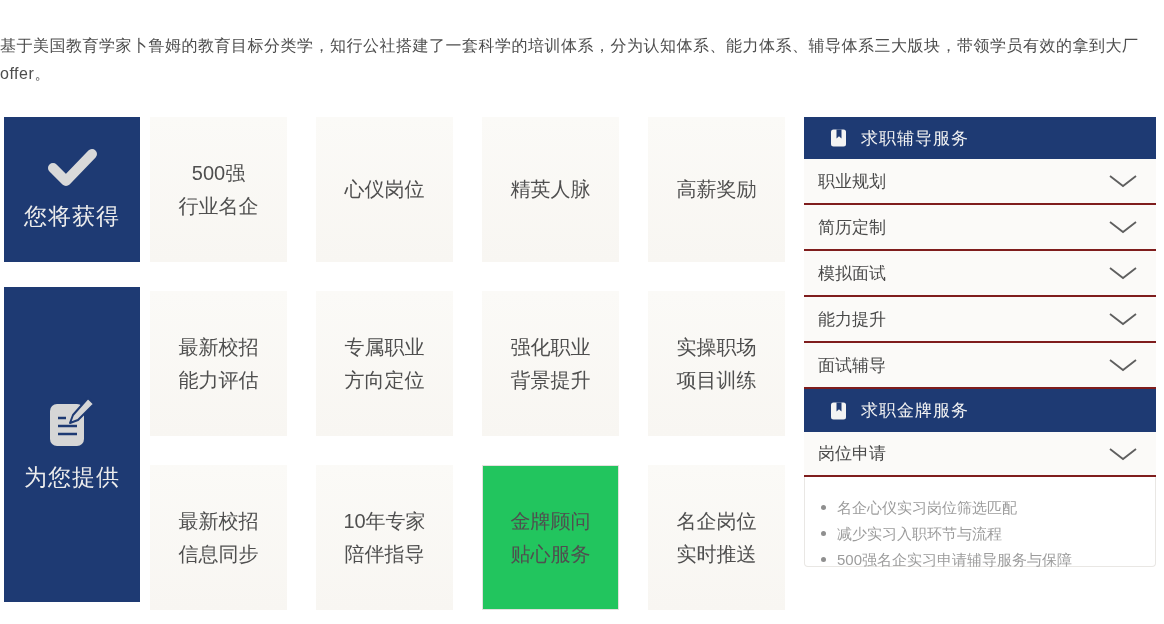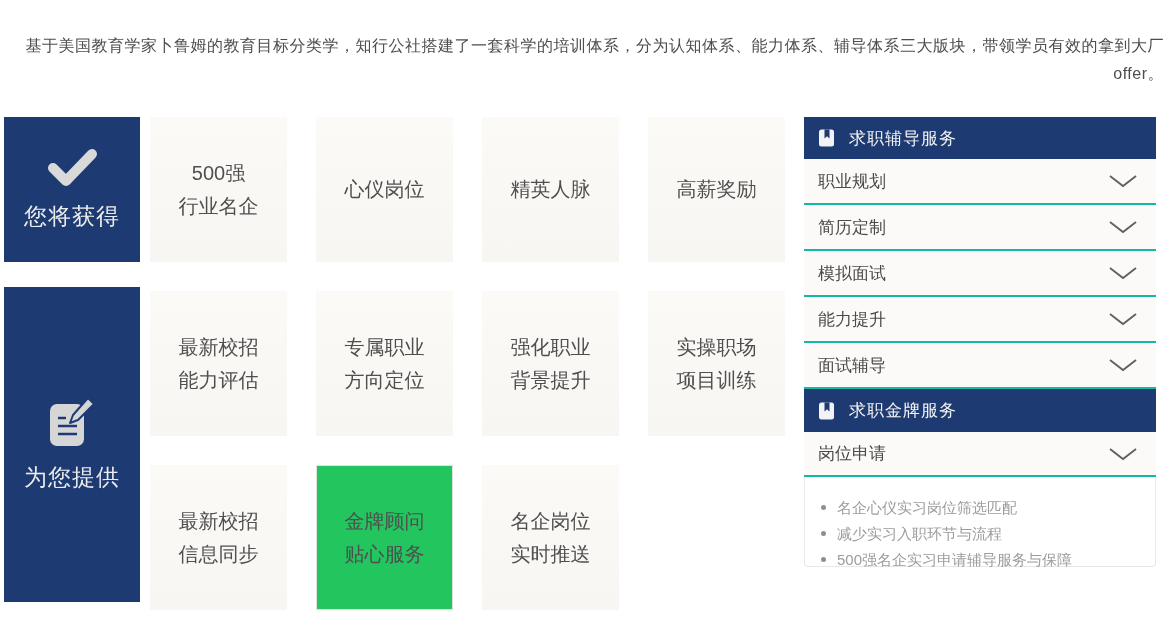--- a/index.html
+++ b/index.html
@@ -2,21 +2,21 @@
 <html><head>
 <meta charset="utf-8">
 <style>
   * { margin:0; padding:0; box-sizing:border-box; }
   html,body { background:#fff; }
   .page {
     position:relative; width:1164px; height:624px; background:#ffffff;
     font-family:"Liberation Sans", sans-serif; overflow:hidden;
   }
   
-  .intro { padding-top:32px; text-align:right; }
+  .intro { padding-top:32px; text-align:left; }
   .intro-line { font-size:16px; line-height:28px; color:#4d4d4d; letter-spacing:0.5px; }
 
   
   .content { display:flex; margin-left:4px; margin-top:29px; }
 
   
   .left-rail { width:136px; display:flex; flex-direction:column; gap:25px; }
   .rail-card {
     background:#1e3a73; display:flex; flex-direction:column;
     align-items:center; justify-content:center; gap:12px;text-align:center;
@@ -36,25 +36,25 @@
     display:flex; flex-direction:column; align-items:center; justify-content:center;
     text-align:center; font-size:20px; line-height:33px; color:#4f4f4f;
   }
   .grid-cell.highlighted { background:#22c55e; border:1px solid #e3e1de; }
   .cell-line:empty { display:none; }
 
   
   .panel { width:352px; margin-left:19px; }
   .panel-header {
     height:42px; background:#1e3a73; display:flex; align-items:center;
-    padding-left:14px; gap:13px; color:#f3f3f3; font-size:17px; letter-spacing:1px;
+    padding-left:26px; gap:13px; color:#f3f3f3; font-size:17px; letter-spacing:1px;
   }
   .panel-header.second { height:43px; }
   .acc-row {
-    height:46px; background:#fbfaf8; border-bottom:2px solid #14b8a6;
+    height:46px; background:#fbfaf8; border-bottom:2px solid #7f1d1d;
     display:flex; align-items:center; justify-content:space-between;
     padding:0 18px 0 14px; font-size:17px; color:#4a4a4a; cursor:pointer;
   }
   .acc-row.tall { height:45px; }
   .acc-row:last-of-type { }
   .details-box {
     height:90px; border:1px solid #e9e7e4; border-top:none;
     border-radius:0 0 4px 4px; padding:18px 10px 0 16px; background:#ffffff;
   }
   .details-item { display:flex; align-items:flex-start; gap:11px; font-size:15px; line-height:26px; color:#9c9c9c; }
@@ -126,20 +126,24 @@
         <div class="cell-line">强化职业</div>
         <div class="cell-line">背景提升</div>
       </div>
       <div class="grid-cell">
         <div class="cell-line">实操职场</div>
         <div class="cell-line">项目训练</div>
       </div>
       <div class="grid-cell">
         <div class="cell-line">最新校招</div>
         <div class="cell-line">信息同步</div>
+      </div>
+      <div class="grid-cell">
+        <div class="cell-line">10年专家</div>
+        <div class="cell-line">陪伴指导</div>
       </div>
       <div class="grid-cell highlighted">
         <div class="cell-line">金牌顾问</div>
         <div class="cell-line">贴心服务</div>
       </div>
       <div class="grid-cell">
         <div class="cell-line">名企岗位</div>
         <div class="cell-line">实时推送</div>
       </div>
     </div>

